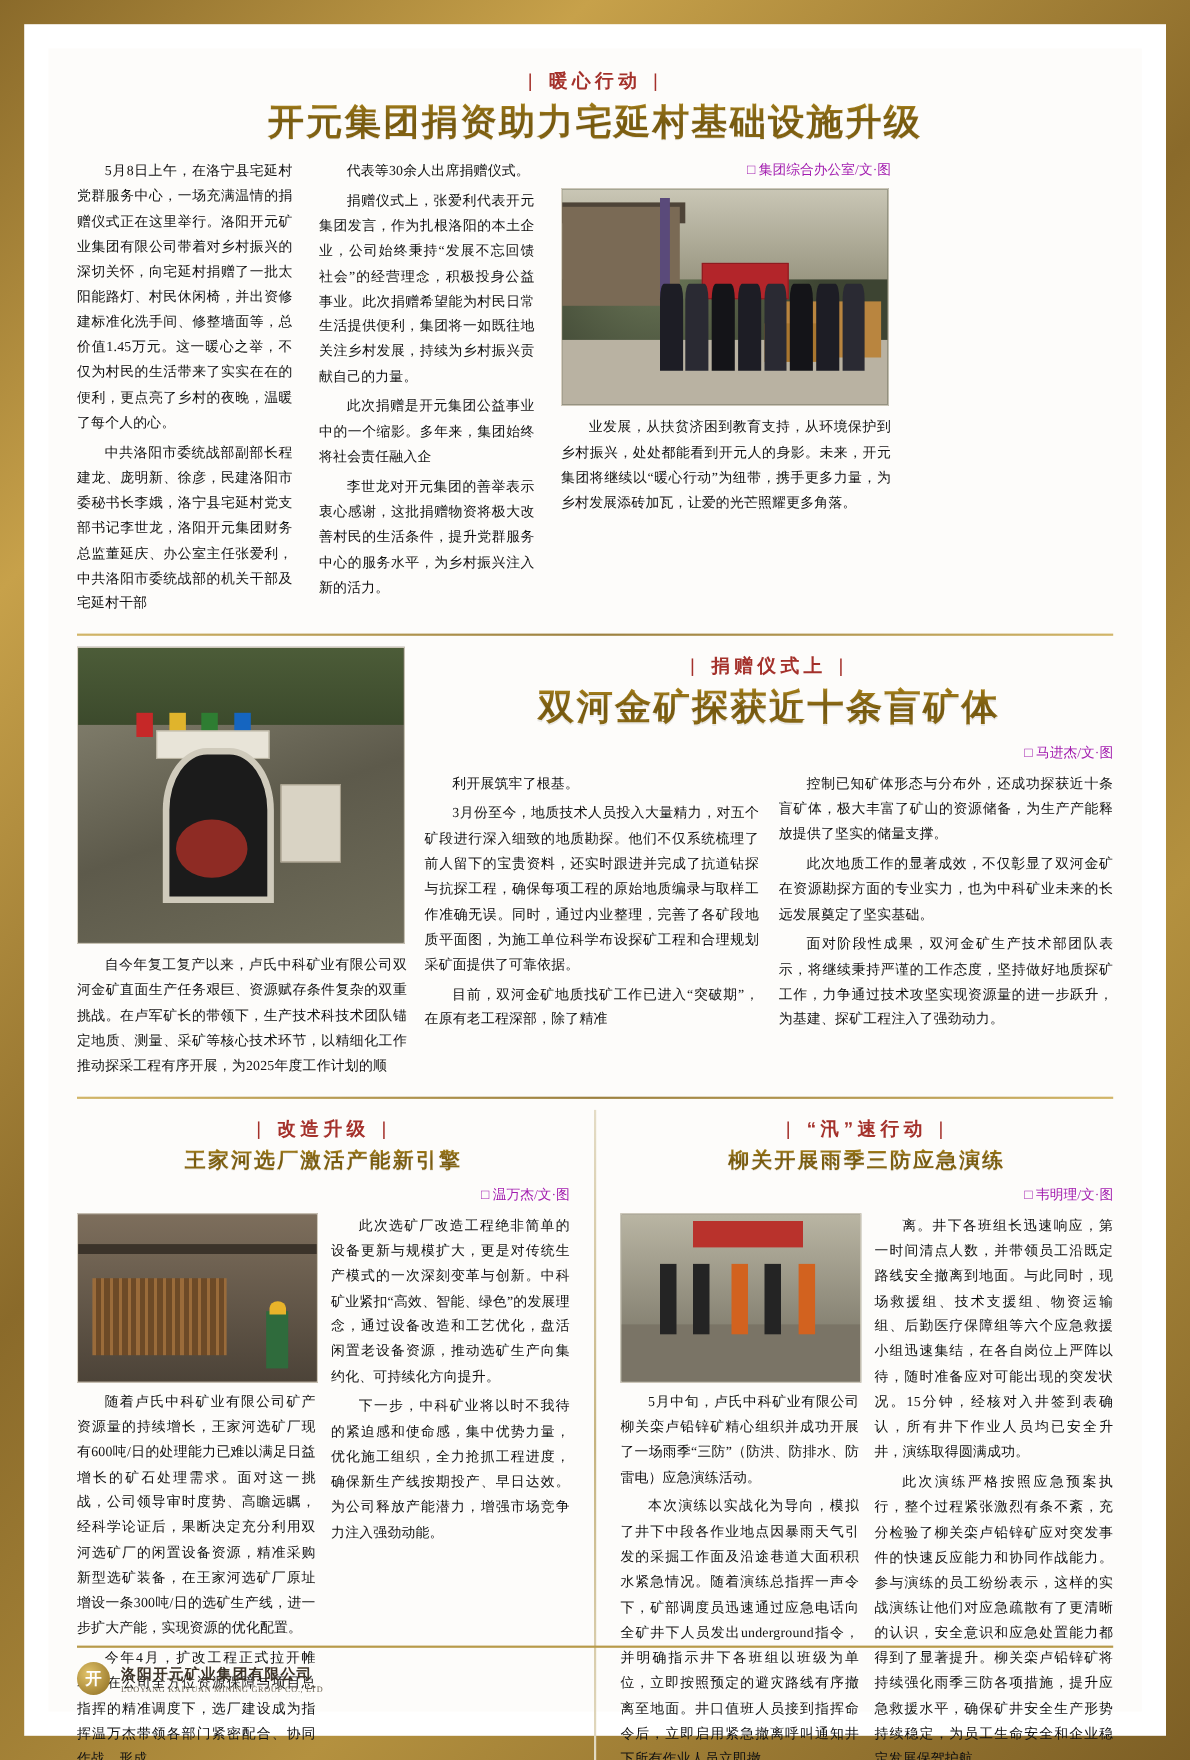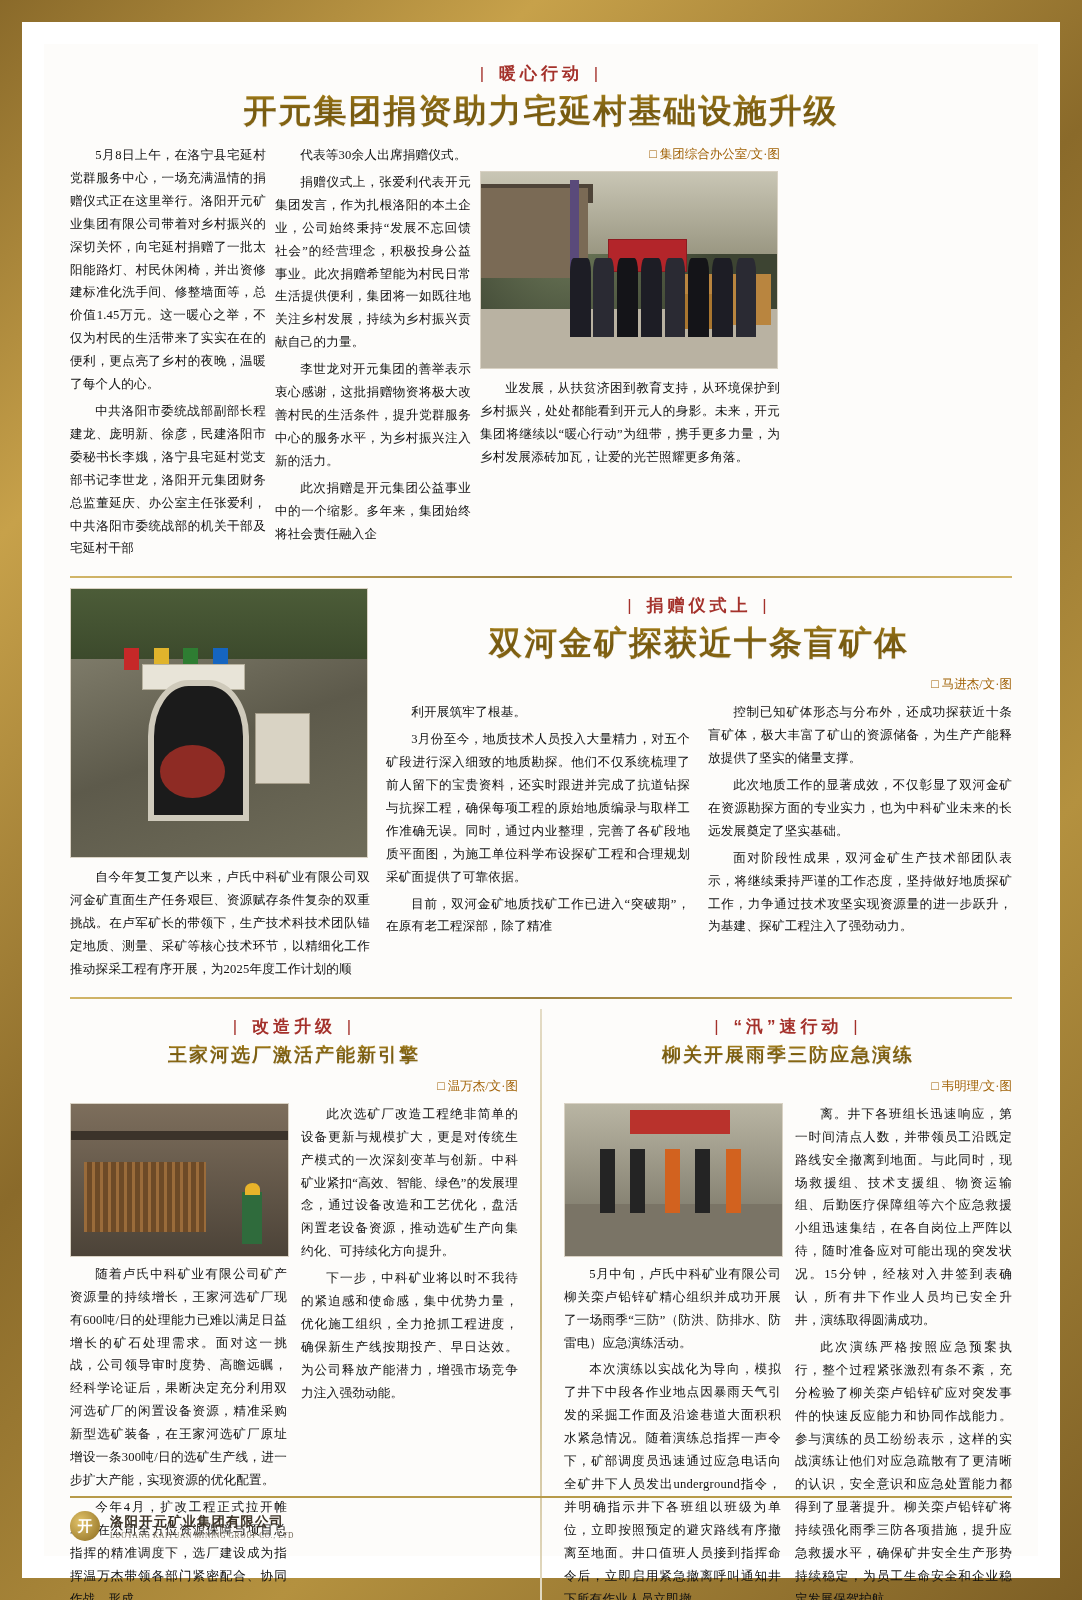--- a/index.html
+++ b/index.html
@@ -54,21 +54,21 @@
     background-clip:text;
     color:transparent;
     margin:4px 0 10px 0;
     font-family:Liberation Sans, sans-serif;
     text-shadow:0 1px 0 rgba(0,0,0,.08);
   }
   .headline.small { font-size:19px; }
   .byline {
     text-align:right;
     font-size:12.5px;
-    color:#a16207;
+    color:#a21caf;
     margin:2px 0 8px 0;
   }
 
   .hr-gold {
     height:2px; border:0; margin:12px 0 10px 0;
     background:linear-gradient(90deg,#caa94e,#8b6b1f,#caa94e);
     opacity:.85;
   }
 
   .cols { display:flex; gap:18px; }
@@ -85,21 +85,21 @@
 
   .photo {
     border:1px solid #d9d2c4;
     background:#ccc;
     position:relative;
     overflow:hidden;
   }
 
   
   .a1 { }
-  .a1 .grid { display:flex; gap:9px; }
+  .a1 .grid { display:flex; gap:24px; }
   .a1 .c { width:196px; }
   .a1 .photo1 { width:296px; height:196px; margin-top:4px;
     background:
       radial-gradient(circle at 30% 30%, #6e7a5a, #3d4432 60%),
       #4b5240;
   }
   .p1scene{position:absolute;inset:0;}
   .p1sky{position:absolute;left:0;top:0;width:100%;height:42%;background:linear-gradient(#c9c6b5,#9a9782);}
   .p1bld{position:absolute;left:0;top:8%;width:36%;height:46%;background:#7a6a55;}
   .p1roof{position:absolute;left:0;top:6%;width:38%;height:10%;background:#4e4438;}
@@ -180,22 +180,22 @@
       <div class="headline">开元集团捐资助力宅延村基础设施升级</div>
 
       <div class="grid">
         <div class="c">
           <p class="body">5月8日上午，在洛宁县宅延村党群服务中心，一场充满温情的捐赠仪式正在这里举行。洛阳开元矿业集团有限公司带着对乡村振兴的深切关怀，向宅延村捐赠了一批太阳能路灯、村民休闲椅，并出资修建标准化洗手间、修整墙面等，总价值1.45万元。这一暖心之举，不仅为村民的生活带来了实实在在的便利，更点亮了乡村的夜晚，温暖了每个人的心。</p>
           <p class="body">中共洛阳市委统战部副部长程建龙、庞明新、徐彦，民建洛阳市委秘书长李娥，洛宁县宅延村党支部书记李世龙，洛阳开元集团财务总监董延庆、办公室主任张爱利，中共洛阳市委统战部的机关干部及宅延村干部</p>
         </div>
         <div class="c">
           <p class="body">代表等30余人出席捐赠仪式。</p>
           <p class="body">捐赠仪式上，张爱利代表开元集团发言，作为扎根洛阳的本土企业，公司始终秉持“发展不忘回馈社会”的经营理念，积极投身公益事业。此次捐赠希望能为村民日常生活提供便利，集团将一如既往地关注乡村发展，持续为乡村振兴贡献自己的力量。</p>
+          <p class="body">此次捐赠是开元集团公益事业中的一个缩影。多年来，集团始终将社会责任融入企</p>
           <p class="body">李世龙对开元集团的善举表示衷心感谢，这批捐赠物资将极大改善村民的生活条件，提升党群服务中心的服务水平，为乡村振兴注入新的活力。</p>
-          <p class="body">此次捐赠是开元集团公益事业中的一个缩影。多年来，集团始终将社会责任融入企</p>
         </div>
         <div style="width:300px">
           <div class="byline">□ 集团综合办公室/文·图</div>
           <div class="photo photo1">
             <div class="p1scene">
               <div class="p1sky"></div>
               <div class="p1roof"></div>
               <div class="p1bld"></div>
               <div class="p1pole"></div>
               <div class="p1ground"></div>

